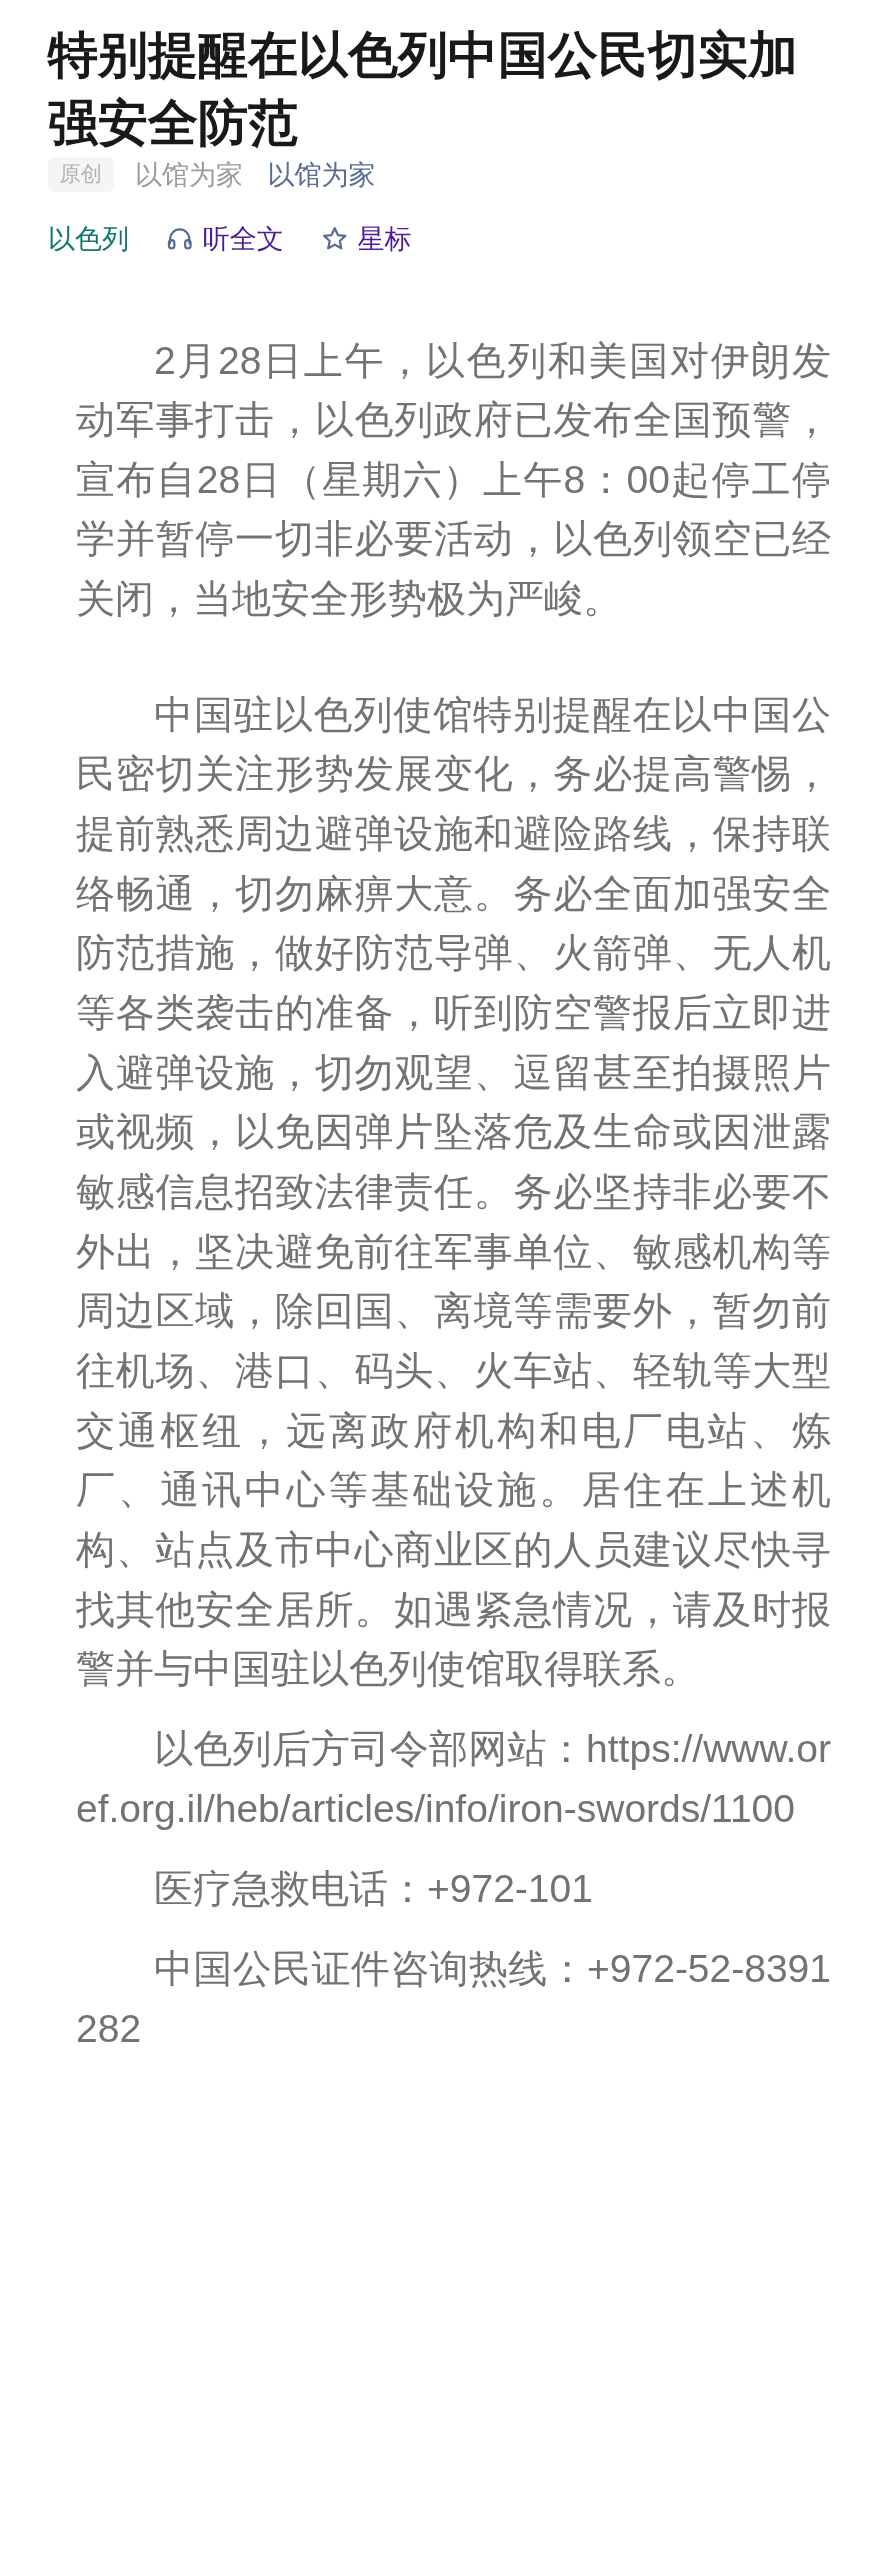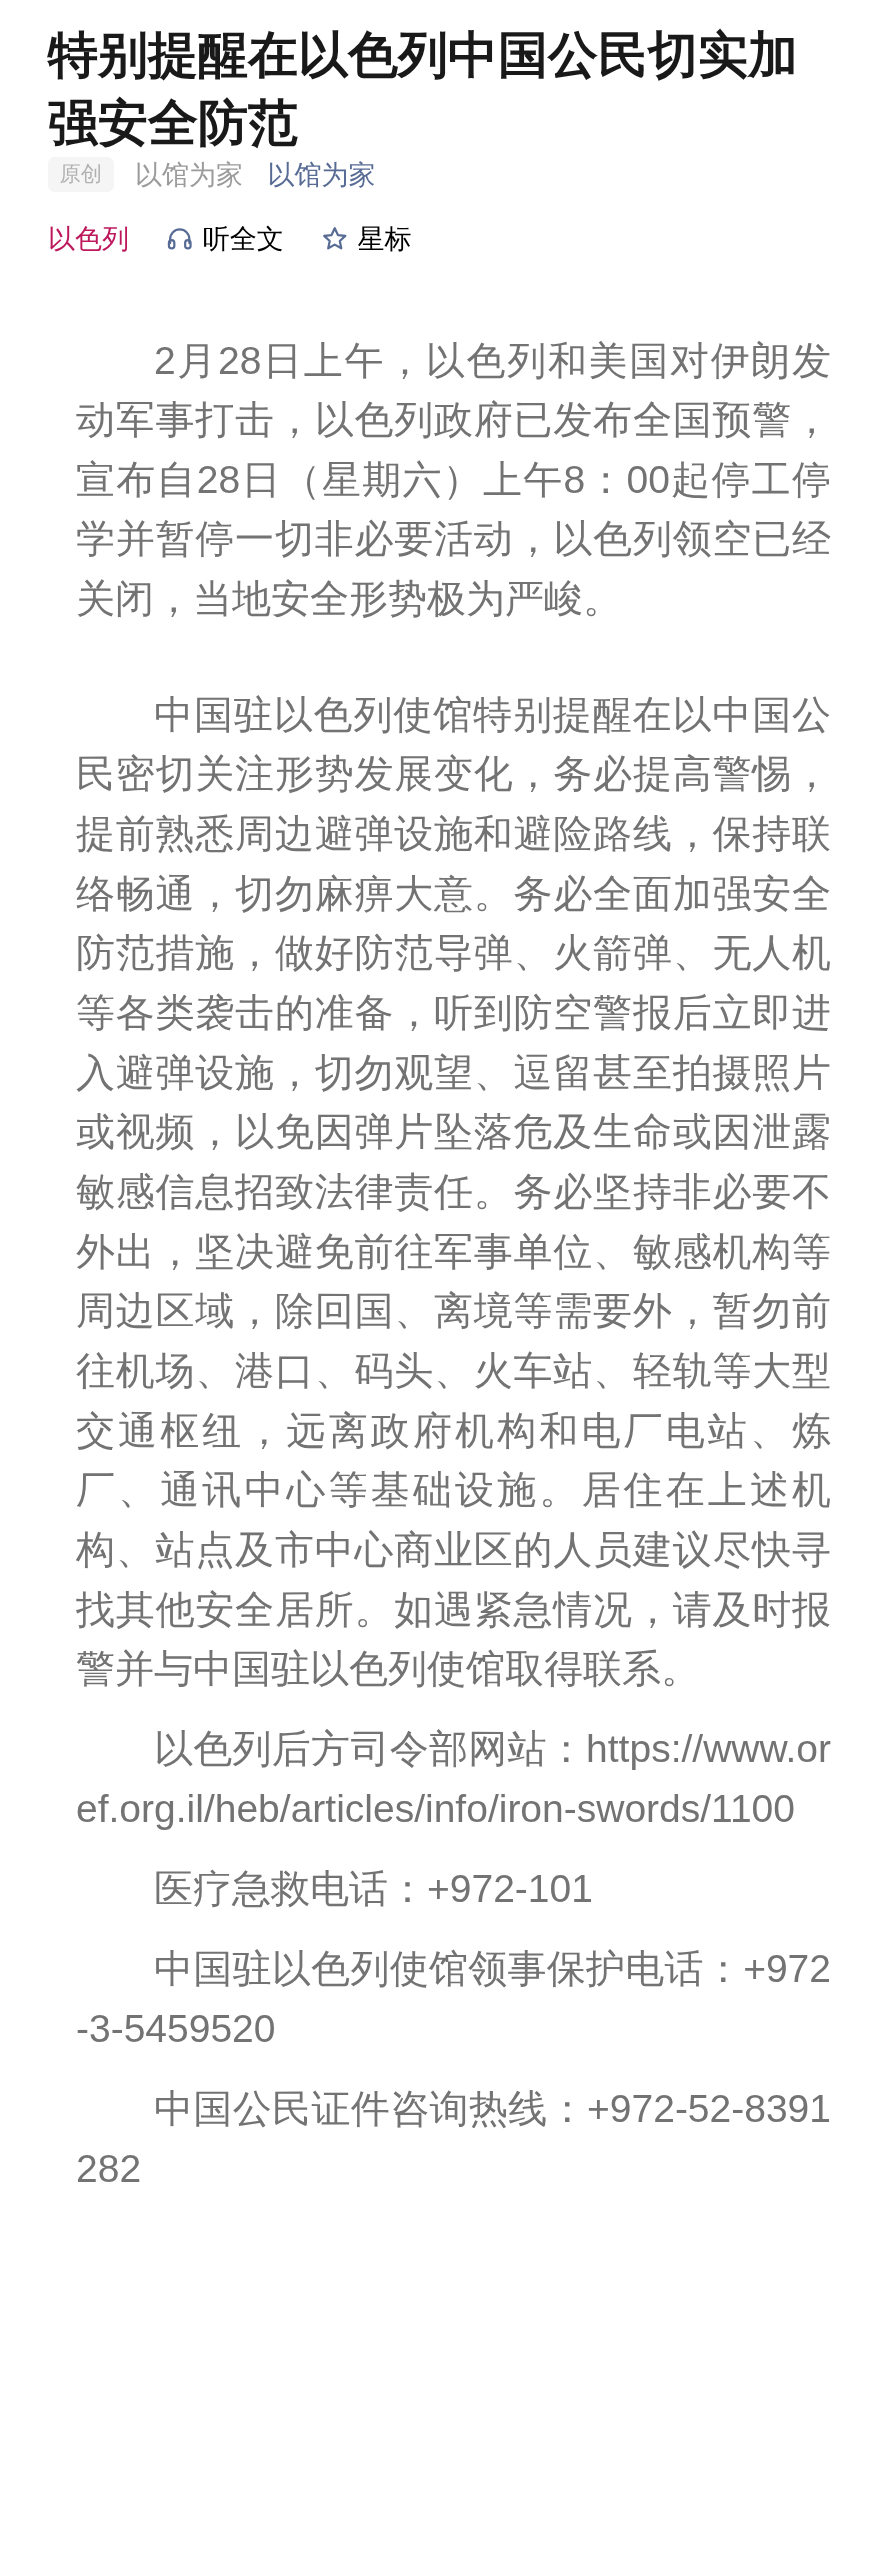--- a/index.html
+++ b/index.html
@@ -41,25 +41,25 @@
   .author { color: #9b9b9b; margin-right: 24.6px; }
   .account { color: #576b95; margin-right: 24.6px; }
   .date { color: #9b9b9b; }
   .meta-row2 {
     margin-top: 28px;
     display: flex;
     align-items: center;
     font-size: 27px;
     color: #9b9b9b;
   }
-  .location { color: #be185d; margin-right: 36px; }
+  .location { color: #0f766e; margin-right: 36px; }
   .action {
     display: inline-flex;
     align-items: center;
-    color: #000000;
+    color: #4c1d95;
     margin-right: 36px;
     cursor: pointer;
   }
   .action .ic {
     width: 29.5px;
     height: 29.5px;
     margin-right: 8.2px;
     display: inline-block;
   }
   .content {
@@ -112,18 +112,17 @@
       </span>
       <span>星标</span>
     </span>
   </div>
 
   <div class="content">
     <p class="big-gap">2月28日上午，以色列和美国对伊朗发动军事打击，以色列政府已发布全国预警，宣布自28日（星期六）上午8：00起停工停学并暂停一切非必要活动，以色列领空已经关闭，当地安全形势极为严峻。</p>
     <p>中国驻以色列使馆特别提醒在以中国公民密切关注形势发展变化，务必提高警惕，提前熟悉周边避弹设施和避险路线，保持联络畅通，切勿麻痹大意。务必全面加强安全防范措施，做好防范导弹、火箭弹、无人机等各类袭击的准备，听到防空警报后立即进入避弹设施，切勿观望、逗留甚至拍摄照片或视频，以免因弹片坠落危及生命或因泄露敏感信息招致法律责任。务必坚持非必要不外出，坚决避免前往军事单位、敏感机构等周边区域，除回国、离境等需要外，暂勿前往机场、港口、码头、火车站、轻轨等大型交通枢纽，远离政府机构和电厂电站、炼厂、通讯中心等基础设施。居住在上述机构、站点及市中心商业区的人员建议尽快寻找其他安全居所。如遇紧急情况，请及时报警并与中国驻以色列使馆取得联系。</p>
     <p>以色列后方司令部网站：https://www.oref.org.il/heb/articles/info/iron-swords/1100</p>
     <p>医疗急救电话：+972-101</p>
-    <p>中国驻以色列使馆领事保护电话：+972-3-5459520</p>
     <p>中国公民证件咨询热线：+972-52-8391282</p>
   </div>
 
 </div>
 
 
 </body></html>

